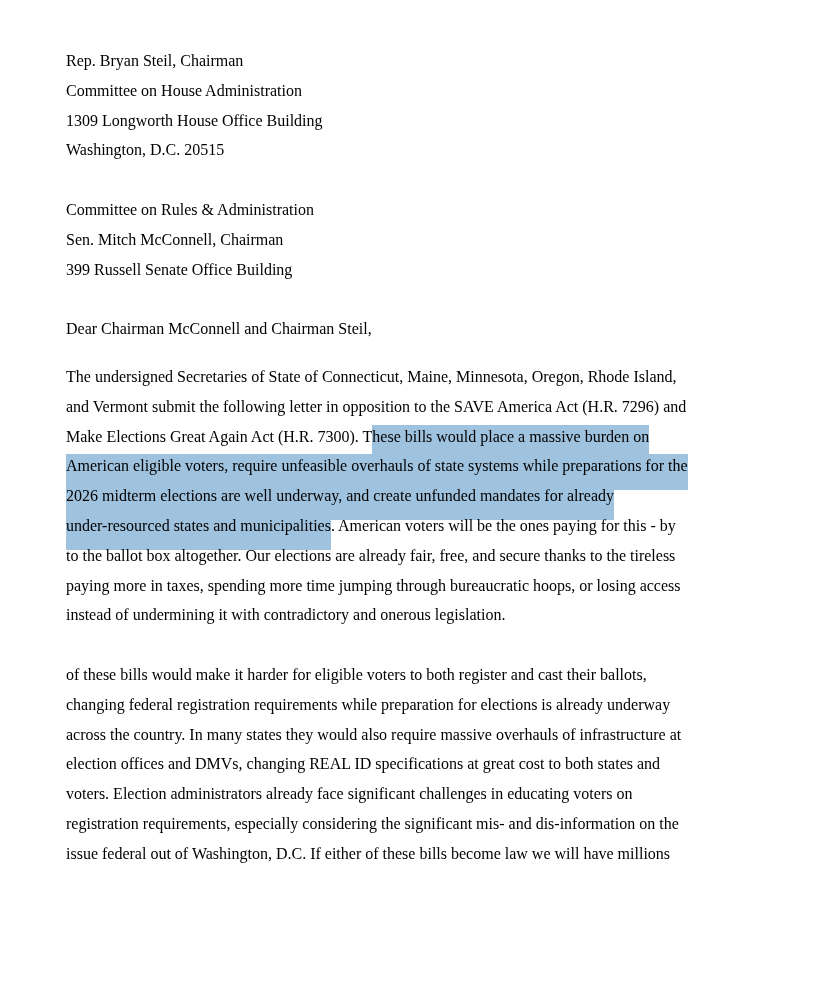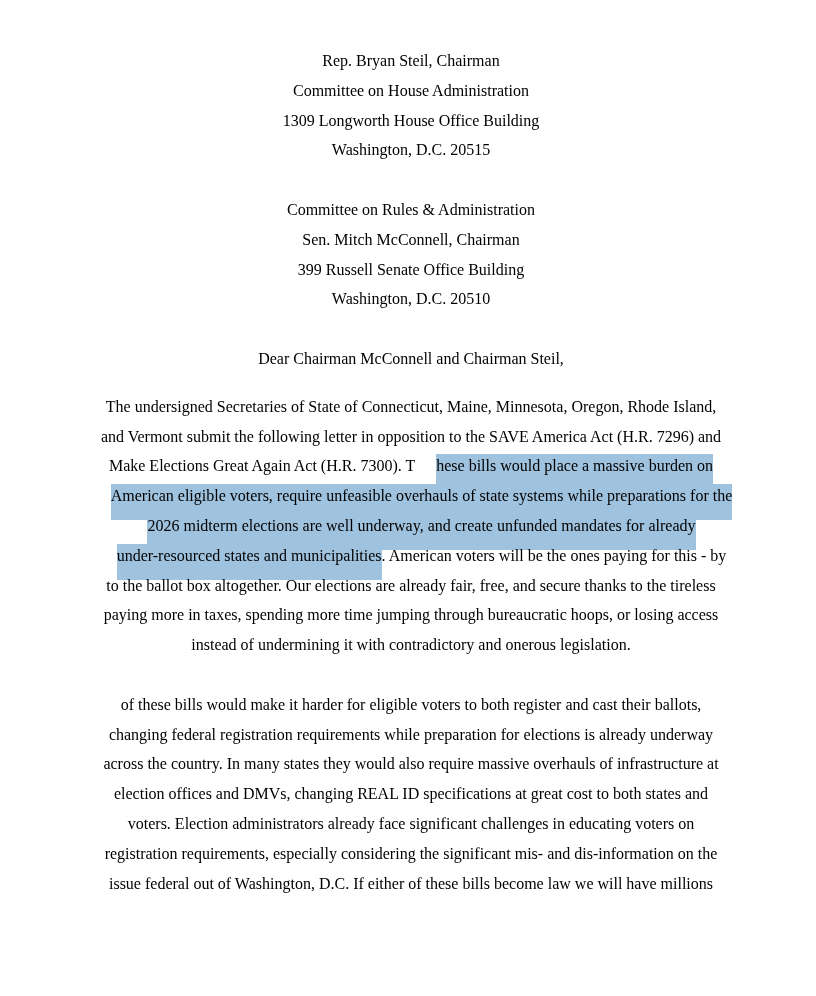--- a/index.html
+++ b/index.html
@@ -1,45 +1,44 @@
 <!DOCTYPE html>
 <html><head>
 <meta charset="utf-8">
 <style>
   html, body { margin: 0; padding: 0; background: #ffffff; }
   body {
     width: 816px; height: 996px; overflow: hidden; position: relative;
     font-family: "Liberation Serif", "DejaVu Serif", serif;
     color: #000000;
   }
-  .page { position: absolute; left: 66px; top: 46px; width: 690px; text-align: center; }
+  .page { position: absolute; left: 66px; top: 46px; width: 690px; }
   .line { font-size: 16px; line-height: 29.8px; height: 29.8px; white-space: nowrap; }
   .block { margin: 0; }
   .gap { height: 29.8px; }
-  .hl { background: #9fc2de; padding: 3px 0 16px 0; margin-left: 21px; }
+  .hl { background: #9fc2de; padding: 3px 0 16px 0; }
 </style>
 </head>
 <body>
 
 <div class="page">
 
   <div class="block">
     <div class="line">Rep. Bryan Steil, Chairman</div>
     <div class="line">Committee on House Administration</div>
     <div class="line">1309 Longworth House Office Building</div>
     <div class="line">Washington, D.C. 20515</div>
   </div>
 
   <div class="gap"></div>
 
   <div class="block">
     <div class="line">Committee on Rules &amp; Administration</div>
     <div class="line">Sen. Mitch McConnell, Chairman</div>
     <div class="line">399 Russell Senate Office Building</div>
-    <div class="line">Washington, D.C. 20510</div>
   </div>
 
   <div class="gap"></div>
 
   <div class="line">Dear Chairman McConnell and Chairman Steil,</div>
 
   <div class="gap" style="height:18px"></div>
 
   <div class="block">
     <div class="line">The undersigned Secretaries of State of Connecticut, Maine, Minnesota, Oregon, Rhode Island,</div>

